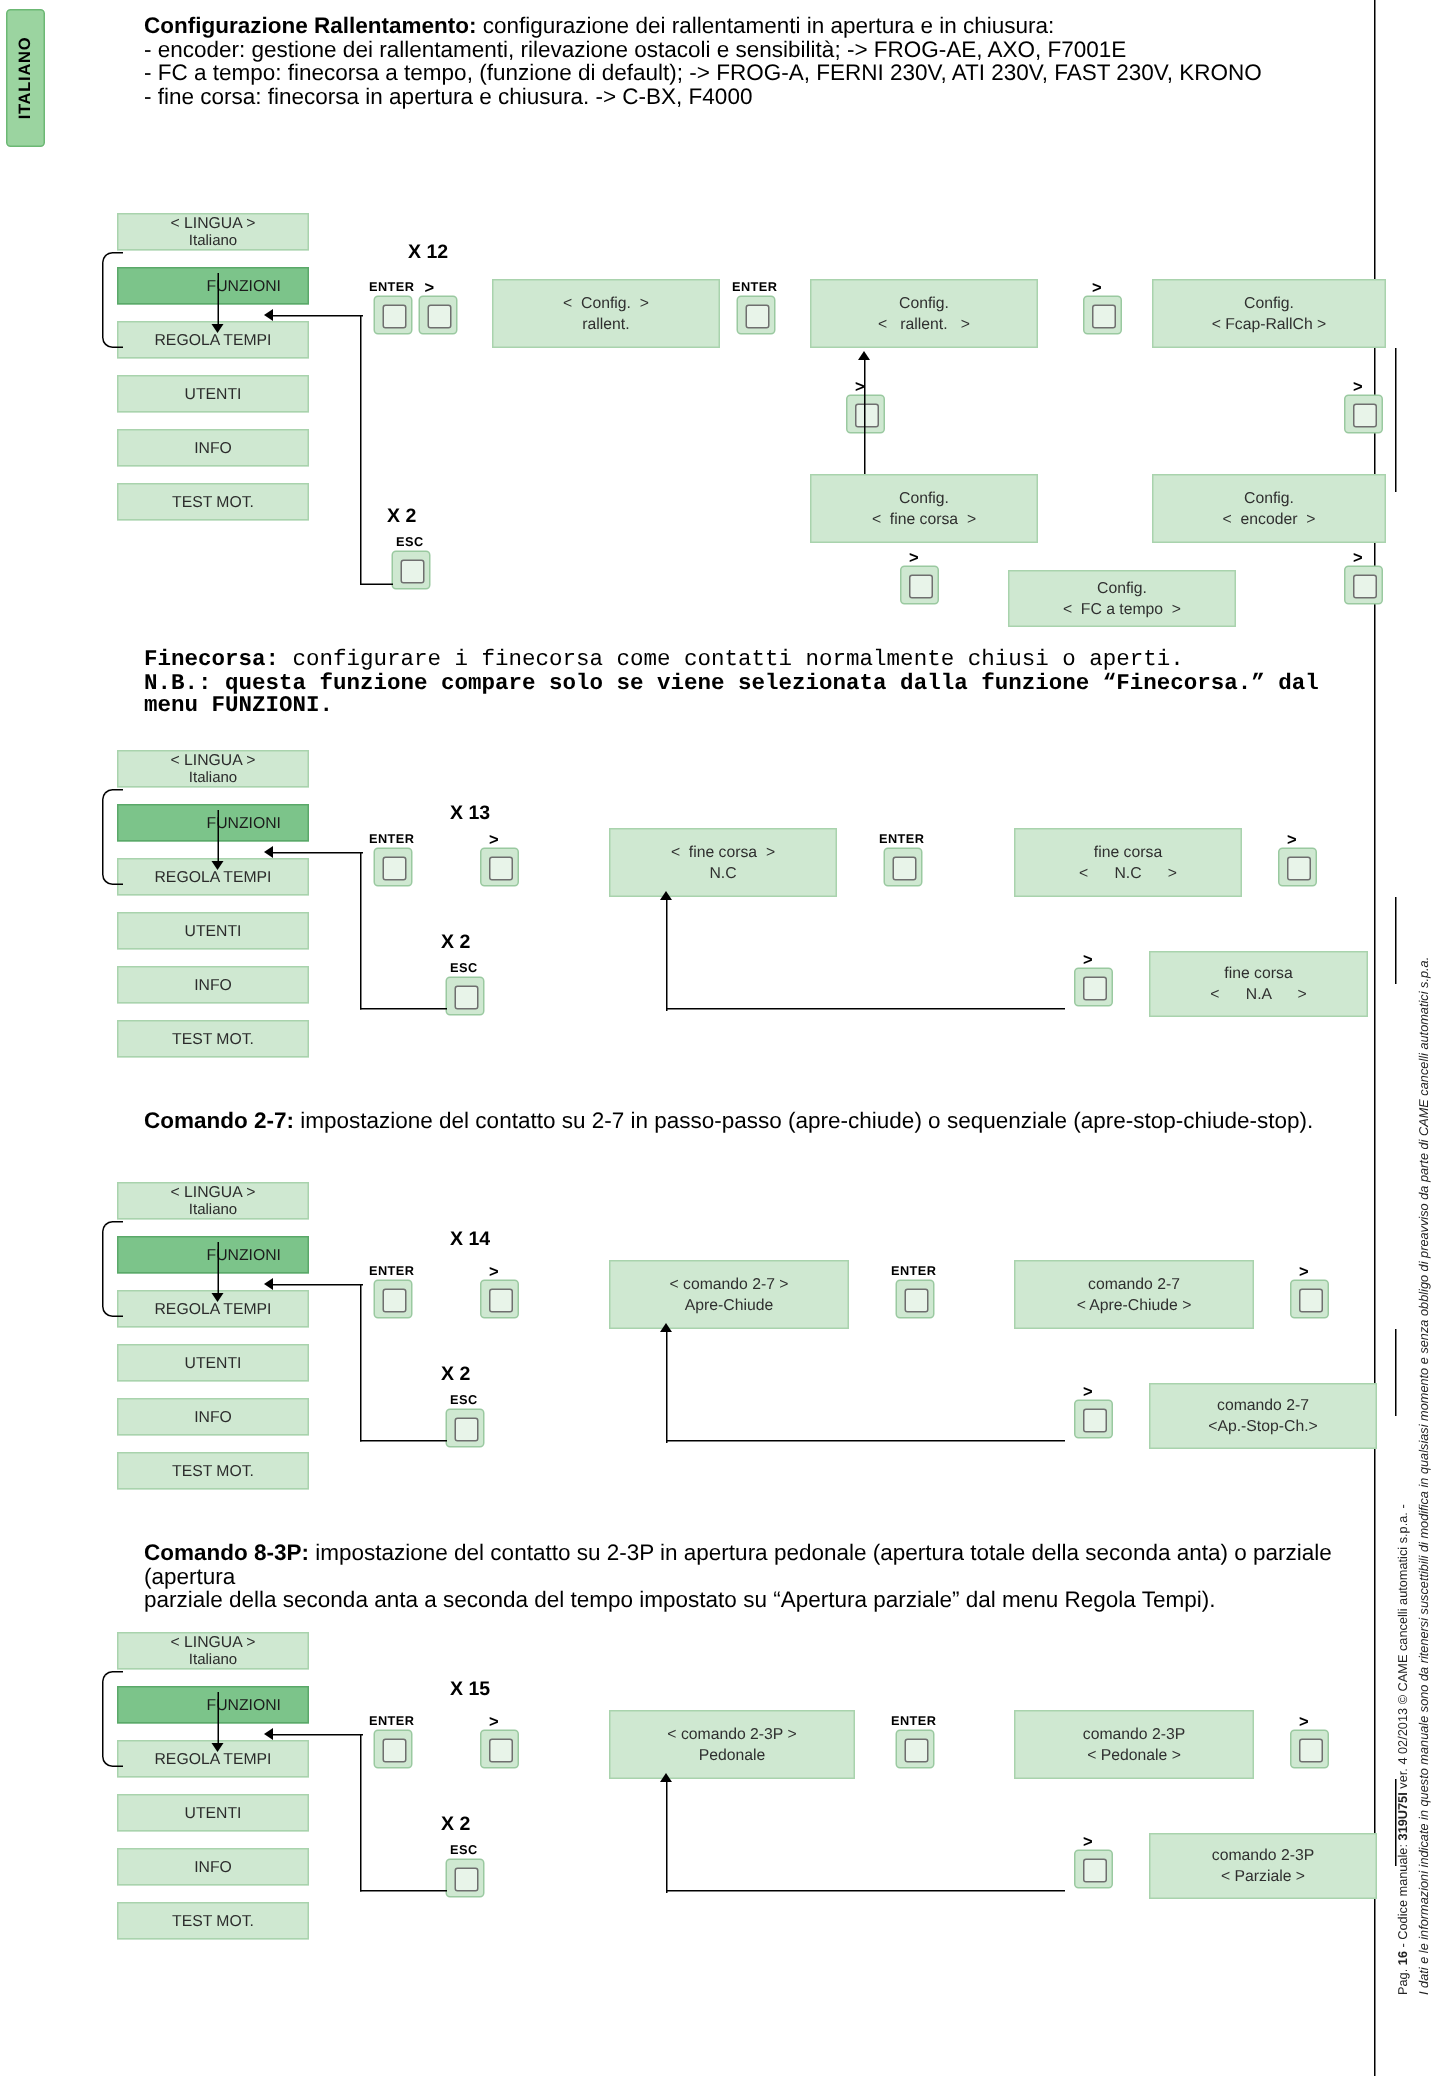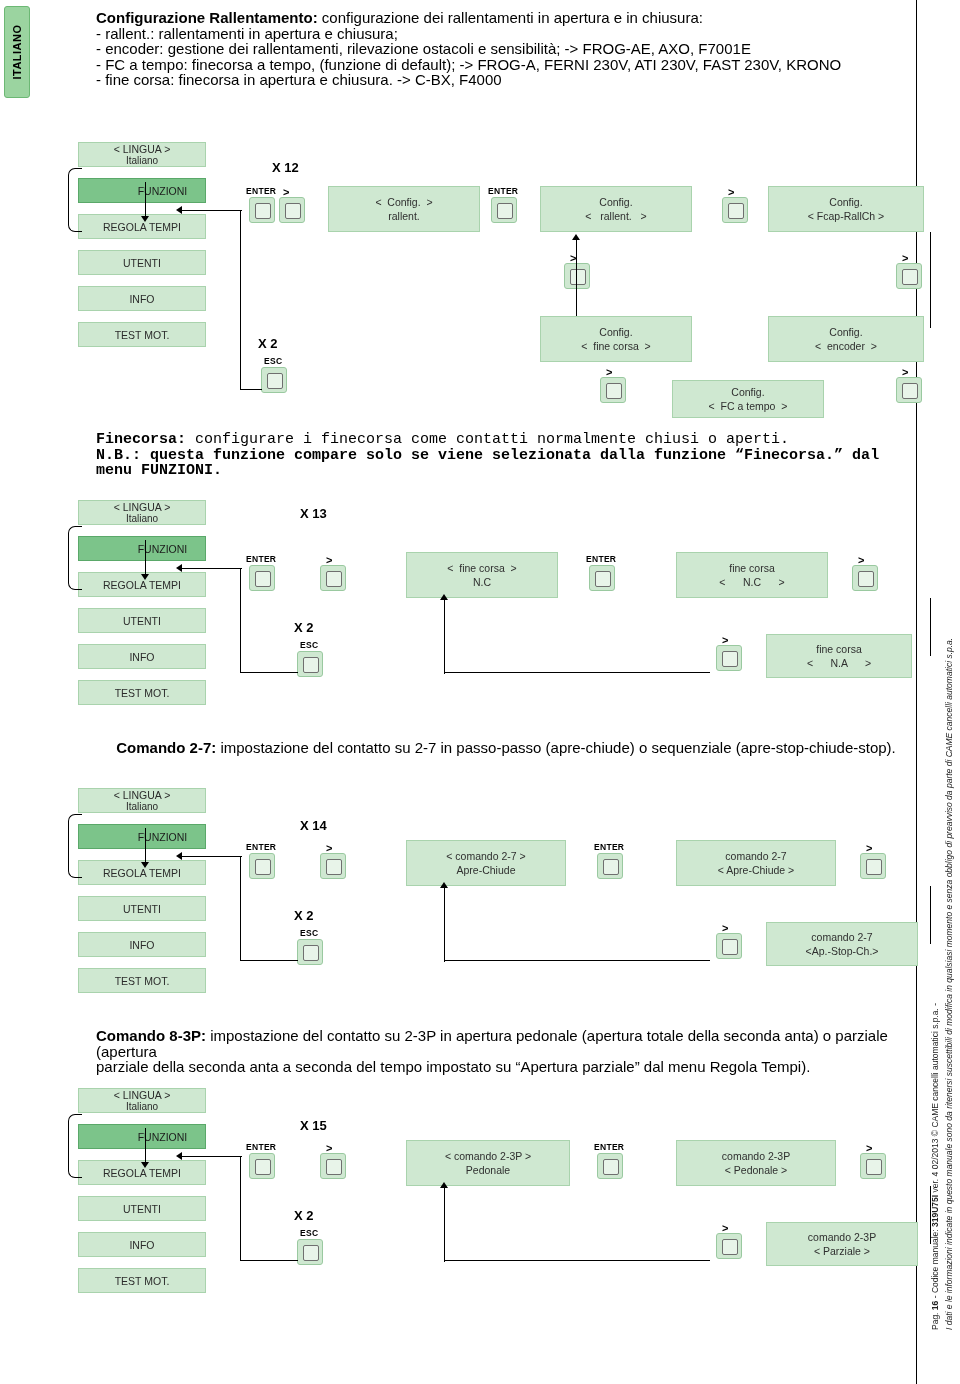--- a/index.html
+++ b/index.html
@@ -119,21 +119,20 @@
 
   <div class="rule-right"></div>
 
   <div class="vnote legal">I dati e le informazioni indicate in questo manuale sono da ritenersi suscettibili di modifica in qualsiasi momento e senza obbligo di preavviso da parte di CAME cancelli automatici s.p.a.</div>
   <div class="vnote footer">
     <span>Pag. </span><b>16</b><span> - Codice manuale: </span><b>319U75I</b><span> ver. 4 02/2013 © CAME cancelli automatici s.p.a. - </span>
   </div>
 
   <div class="para" style="left:48px; top:10px; width:800px;">
     <div><b>Configurazione Rallentamento:</b><span> configurazione dei rallentamenti in apertura e in chiusura:</span></div>
-    <div>- rallent.: rallentamenti in apertura e chiusura;</div>
     <div>- encoder: gestione dei rallentamenti, rilevazione ostacoli e sensibilità; -&gt; FROG-AE, AXO, F7001E</div>
     <div>- FC a tempo: finecorsa a tempo, (funzione di default); -&gt; FROG-A, FERNI 230V, ATI 230V, FAST 230V, KRONO</div>
     <div>- fine corsa: finecorsa in apertura e chiusura. -&gt; C-BX, F4000</div>
   </div>
 
   <div class="menu" style="left:78px; top:142px;">
     <div class="mrow twoline">
       <div class="lbl">
         <span>&lt; LINGUA &gt;</span>
         <small>Italiano</small>
@@ -251,21 +250,21 @@
         <div class="lbl">INFO</div>
       </div>
     <div class="mrow">
         <div class="lbl">TEST MOT.</div>
       </div>
   </div>
   <div class="menu-bracket" style="left:68px; top:526px; width:14px; height:64px;"></div>
   <div class="ln lnv" style="left:145px; top:540px; height:36px;"></div>
   <div class="arrow-down" style="left:141px; top:574px;"></div>
 
-  <div class="xlbl" style="left:300px; top:506px;">X 13</div>
+  <div class="xlbl" style="left:300px; top:534px;">X 13</div>
   <div class="xlbl" style="left:294px; top:620px;">X 2</div>
 
   <div class="btnlbl" style="left:246px; top:554px;">ENTER</div>
   <div class="btn" style="left:249px; top:565px;"></div>
   <div class="arrowlbl" style="left:326px; top:554px;">&gt;</div>
   <div class="btn" style="left:320px; top:565px;"></div>
 
   <div class="box" style="left:406px; top:552px; width:152px; height:46px;">
     <div class="l1">&lt;  fine corsa  &gt;</div>
     <div class="l2">N.C</div>
@@ -295,21 +294,21 @@
   <div class="ln lnv" style="left:240px; top:568px; height:105px;"></div>
   <div class="ln lnh" style="left:240px; top:672px; width:58px;"></div>
   <div class="ln lnh" style="left:180px; top:568px; width:62px;"></div>
   <div class="arrow-left" style="left:176px; top:564px;"></div>
 
   <div class="ln lnv" style="left:444px; top:600px; height:74px;"></div>
   <div class="ln lnh" style="left:444px; top:672px; width:266px;"></div>
   <div class="arrow-up" style="left:440px; top:594px;"></div>
   <div class="ln lnv" style="left:930px; top:598px; height:58px;"></div>
 
-  <div class="para" style="left:48px; top:740px; width:820px;text-align:center;">
+  <div class="para" style="left:48px; top:740px; width:820px;">
     <div><b>Comando 2-7:</b><span> impostazione del contatto su 2-7 in passo-passo (apre-chiude) o sequenziale (apre-stop-chiude-stop).</span></div>
   </div>
 
   <div class="menu" style="left:78px; top:788px;">
     <div class="mrow twoline">
       <div class="lbl">
         <span>&lt; LINGUA &gt;</span>
         <small>Italiano</small>
       </div>
     </div>

